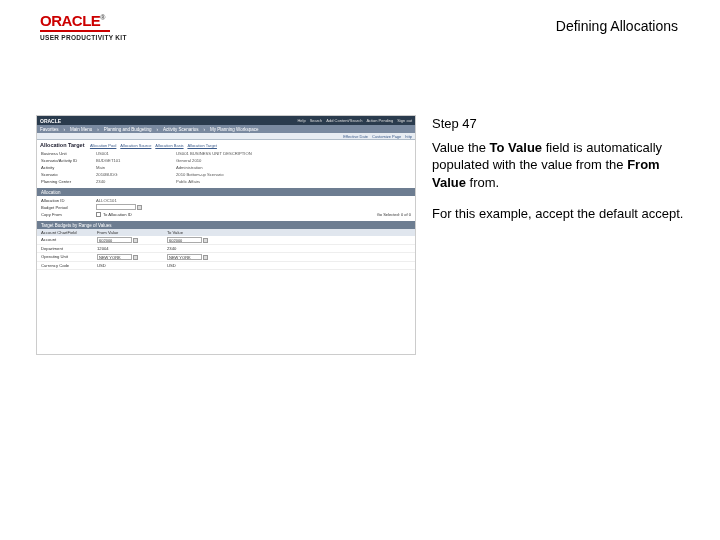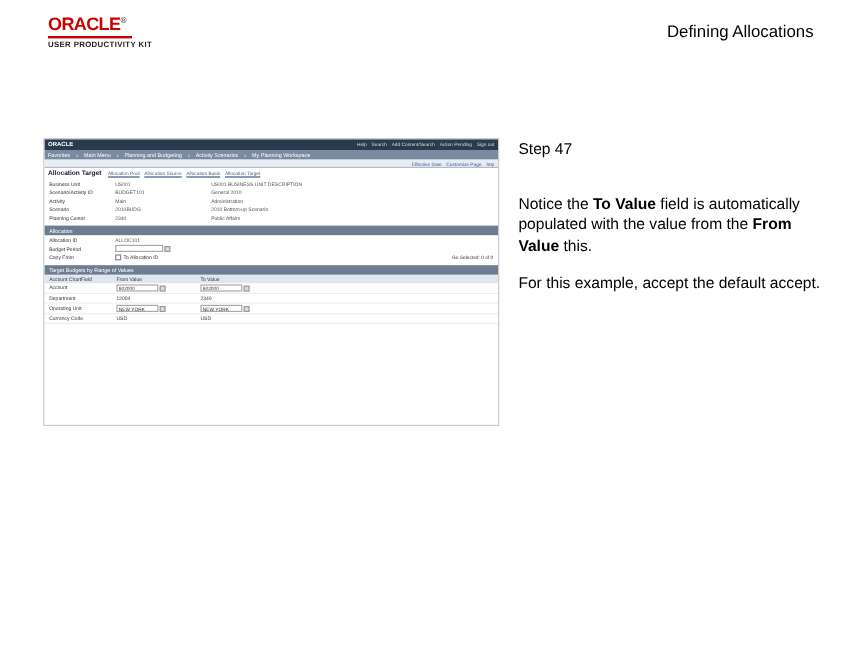--- a/index.html
+++ b/index.html
@@ -40,21 +40,21 @@
   .ss-icon { display: inline-block; width: 5px; height: 5px; background: #ddd; border: 1px solid #999; vertical-align: middle; margin-left: 1px; }
   .ss-check { display: inline-block; width: 5px; height: 5px; border: 1px solid #888; vertical-align: middle; margin-right: 2px; }
   
   .ss-table-head { background: #e0e6ee; display: flex; font-size: 4.2px; color: #333; padding: 1px 0; }
   .ss-table-row { display: flex; font-size: 4.2px; padding: 1px 0; border-bottom: 1px solid #eee; }
   .ss-c1 { width: 60px; padding-left: 4px; }
   .ss-c2 { width: 70px; }
   .ss-c3 { width: 70px; }
   
   .instructions { flex: 1; font-size: 13px; color: #000; line-height: 1.35; }
-  .step-label { margin-bottom: 28px; }
+  .step-label { margin-bottom: 6px; }
   .instr-p { margin-bottom: 14px; }
   .instr-p b { font-weight: bold; }
 </style>
 </head>
 <body>
 
 <div class="header">
   <div class="logo-block">
     <div class="oracle-logo"><span>ORACLE</span><sup>®</sup></div>
     <div class="logo-underline"></div>
@@ -174,18 +174,18 @@
     <div class="ss-table-row">
       <span class="ss-c1">Currency Code</span>
       <span class="ss-c2">USD</span>
       <span class="ss-c3">USD</span>
     </div>
   </div>
 
   <div class="instructions">
     <div class="step-label">Step 47</div>
     <div class="instr-p">
-      <span>Notice the </span><b>To Value</b><span> field is automatically populated with the value from the </span><b>From Value</b><span> this.</span>
+      <span>Value the </span><b>To Value</b><span> field is automatically populated with the value from the </span><b>From Value</b><span> from.</span>
     </div>
     <div class="instr-p">For this example, accept the default accept.</div>
   </div>
 
 </div>
 
 </body></html>

